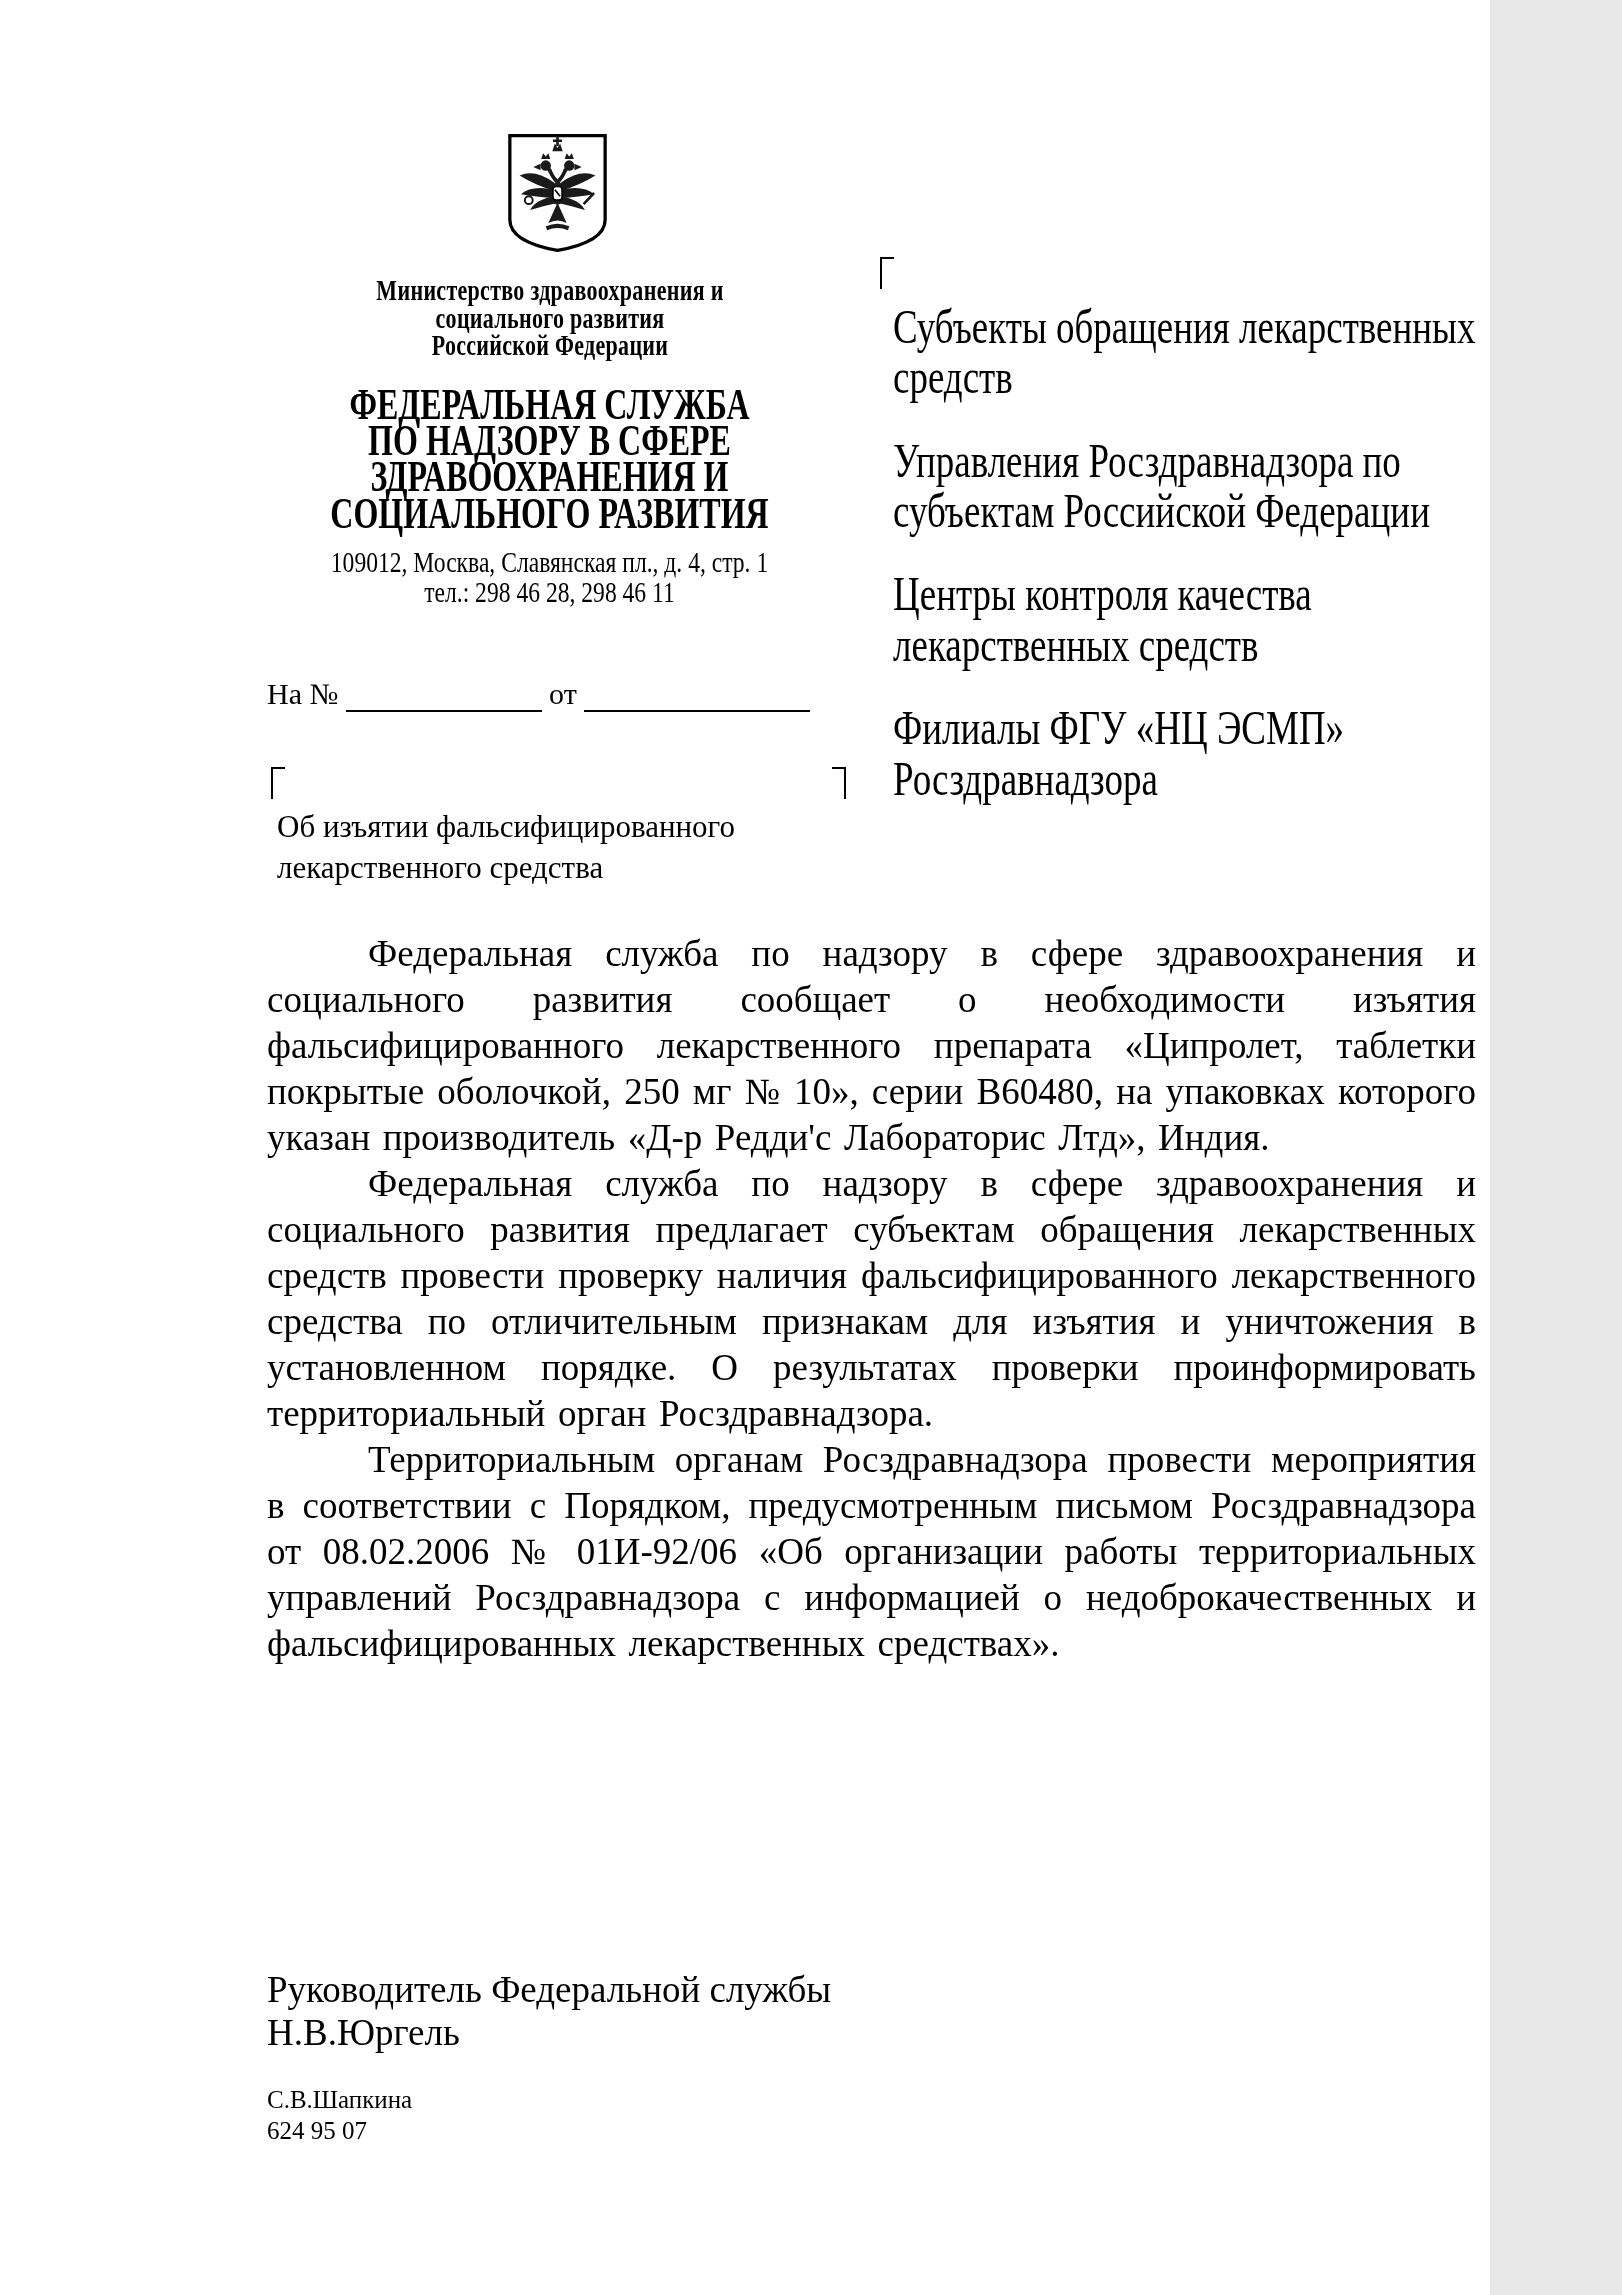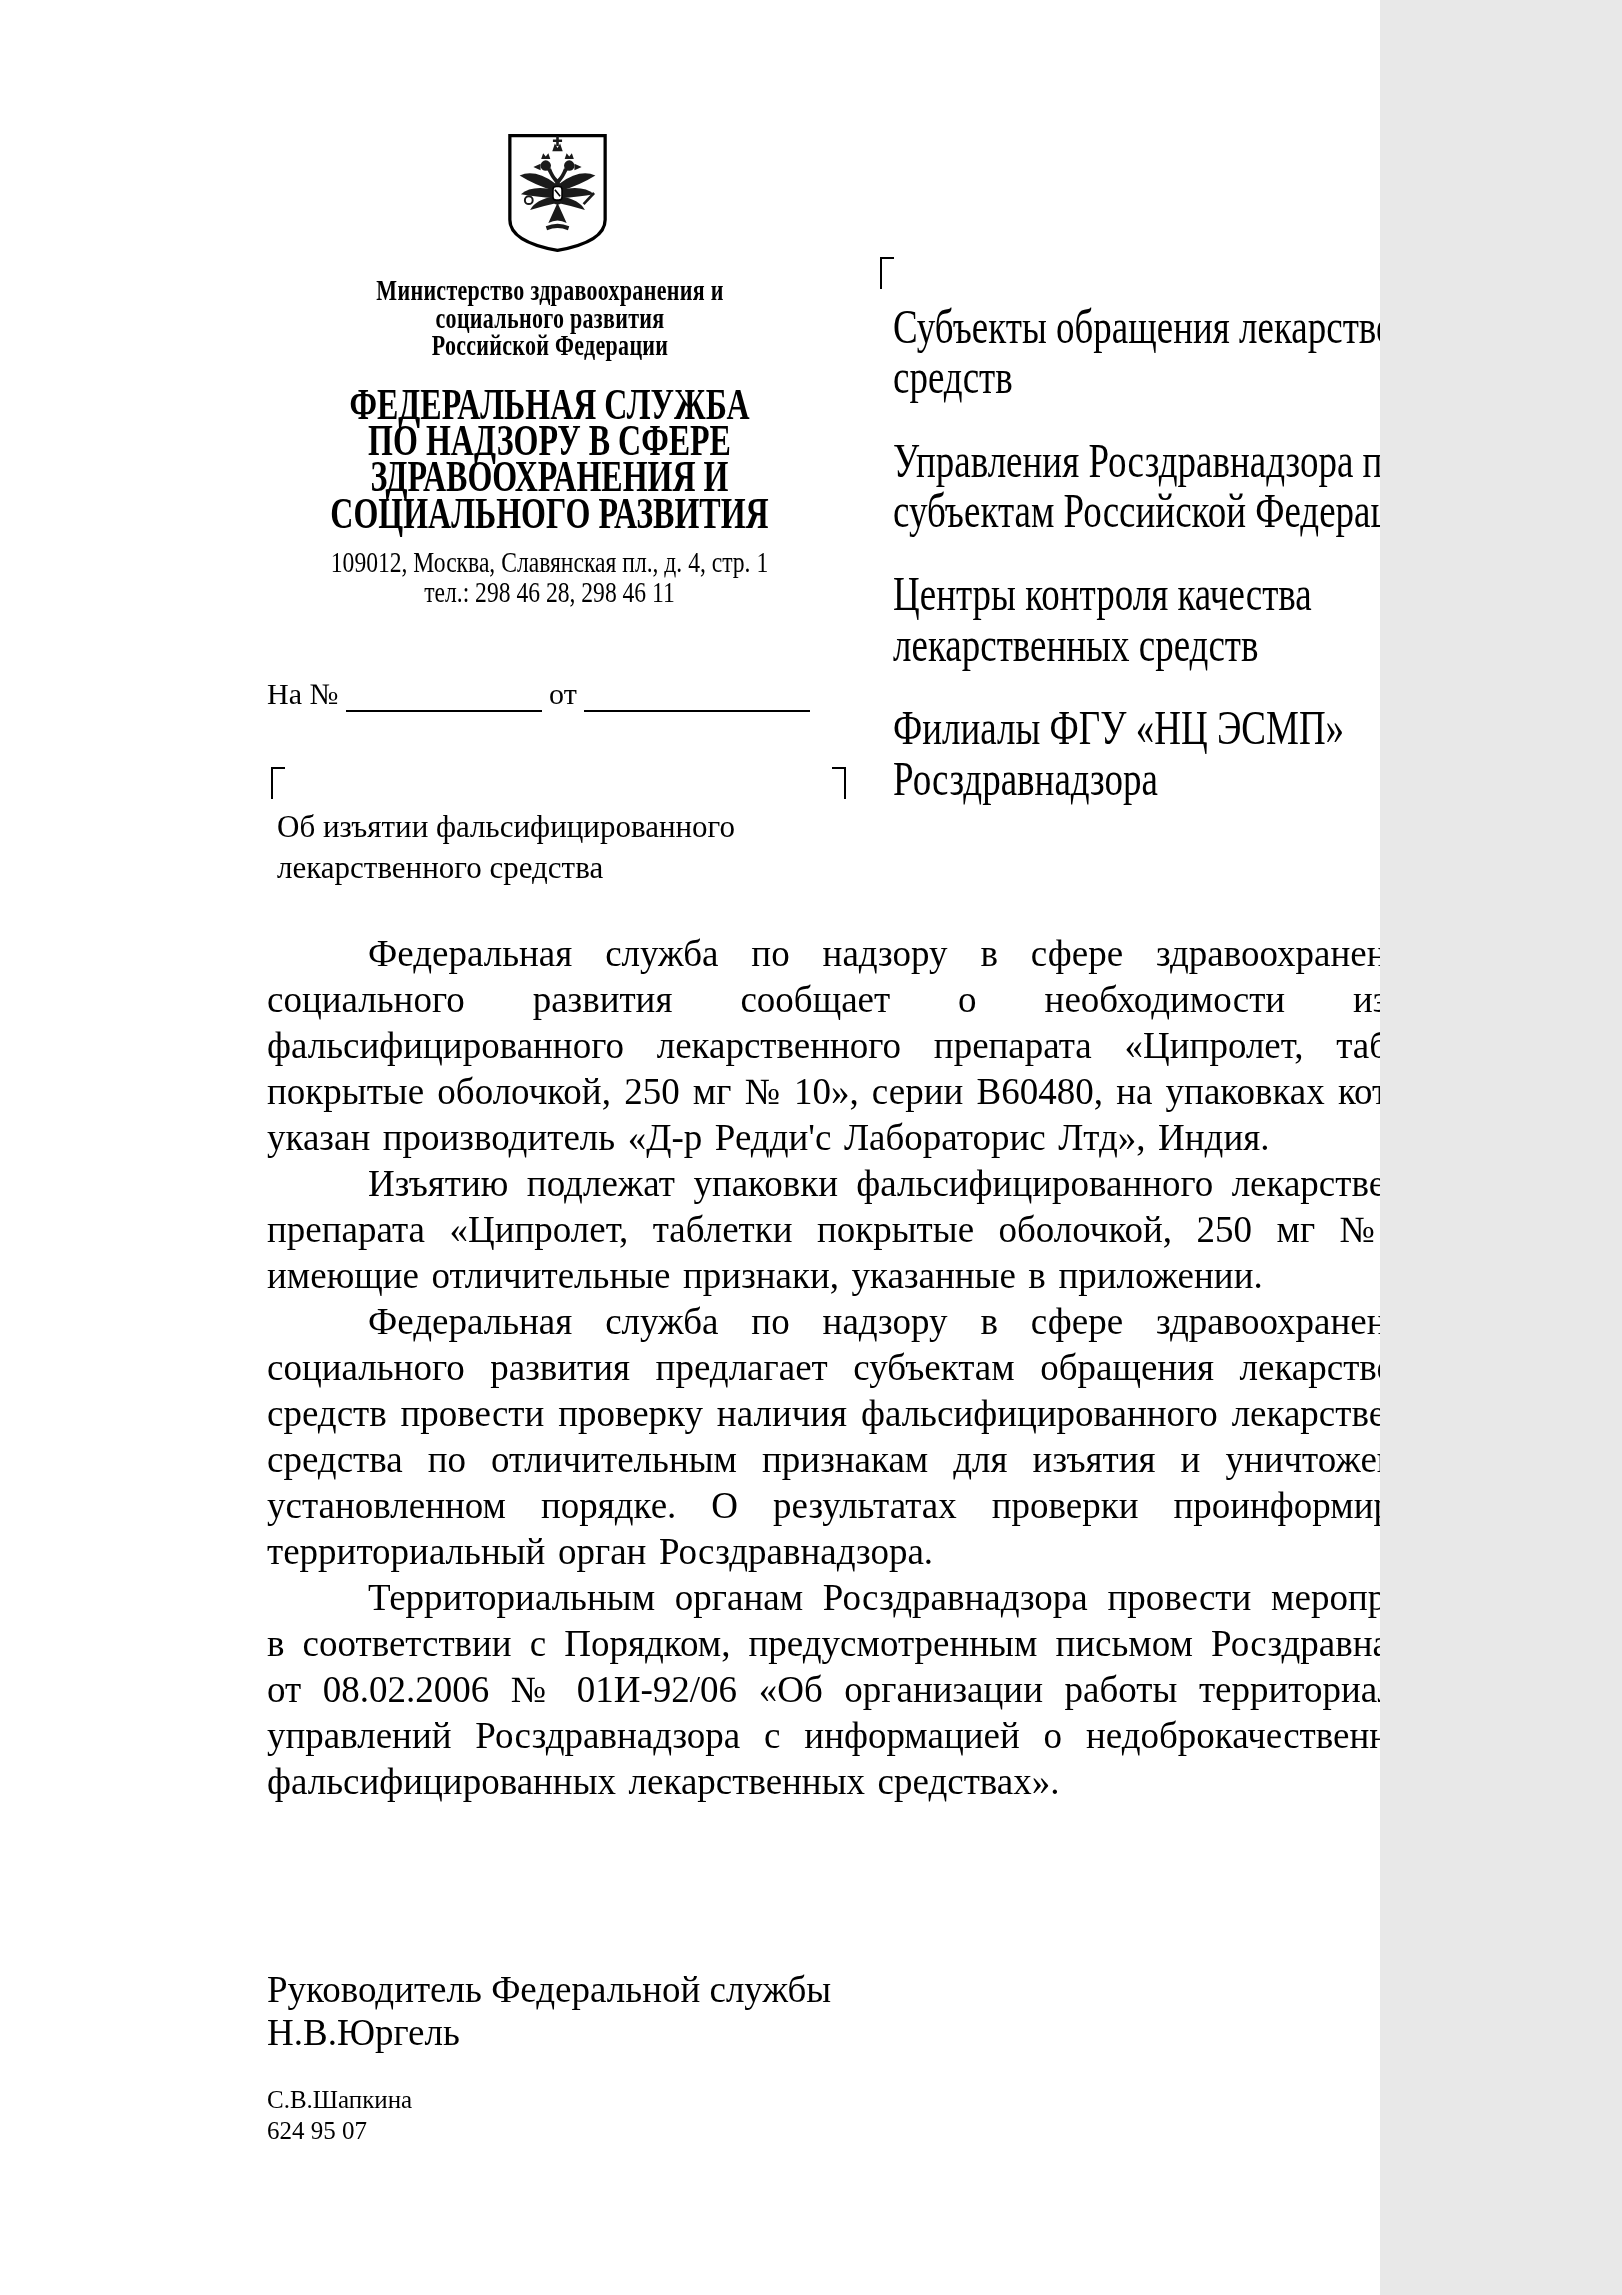--- a/index.html
+++ b/index.html
@@ -1,18 +1,18 @@
 <!DOCTYPE html>
 <html style="font-size:10.5px"><head>
 <meta charset="utf-8">
 <style>
   html,body{margin:0;padding:0;background:#e8e8e8;}
   .page{
     position:relative;
-    width:1380px;height:2295px;
+    width:1490px;height:2295px;
     background:#ffffff;
     font-family:"Liberation Serif","DejaVu Serif",serif;
     color:#000;
     overflow:hidden;
   }
   
   .emblem{position:absolute;left:505px;top:131px;width:105px;height:124px;}
   .ministry{
     position:absolute;left:262px;top:277px;width:576px;
     text-align:center;font-weight:bold;font-size:22px;line-height:21px;
@@ -131,21 +131,20 @@
     <div class="addr-item">Филиалы ФГУ «НЦ ЭСМП» Росздравнадзора</div>
   </div>
 
   <div class="br br-l" style="left:271px;top:767px;"></div>
   <div class="br br-r" style="left:832px;top:767px;"></div>
 
   <div class="subject">Об изъятии фальсифицированного лекарственного средства</div>
 
   <div class="bodytext">
     <p>Федеральная служба по надзору в сфере здравоохранения и социального развития сообщает о необходимости изъятия фальсифицированного лекарственного препарата «Ципролет, таблетки покрытые оболочкой, 250 мг № 10», серии В60480, на упаковках которого указан производитель «Д-р Редди'с Лабораторис Лтд», Индия.</p>
-    <p>Изъятию подлежат упаковки фальсифицированного лекарственного препарата «Ципролет, таблетки покрытые оболочкой, 250 мг № 10», имеющие отличительные признаки, указанные в приложении.</p>
     <p>Федеральная служба по надзору в сфере здравоохранения и социального развития предлагает субъектам обращения лекарственных средств провести проверку наличия фальсифицированного лекарственного средства по отличительным признакам для изъятия и уничтожения в установленном порядке. О результатах проверки проинформировать территориальный орган Росздравнадзора.</p>
     <p>Территориальным органам Росздравнадзора провести мероприятия в соответствии с Порядком, предусмотренным письмом Росздравнадзора от 08.02.2006 № 01И-92/06 «Об организации работы территориальных управлений Росздравнадзора с информацией о недоброкачественных и фальсифицированных лекарственных средствах».</p>
   </div>
 
 
   <div class="signature">
     <span>Руководитель Федеральной службы</span>
     <span>Н.В.Юргель</span>
   </div>
 

